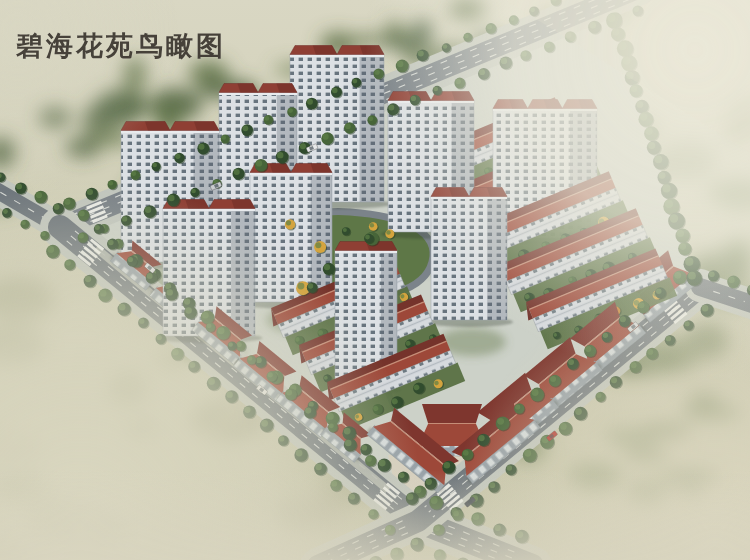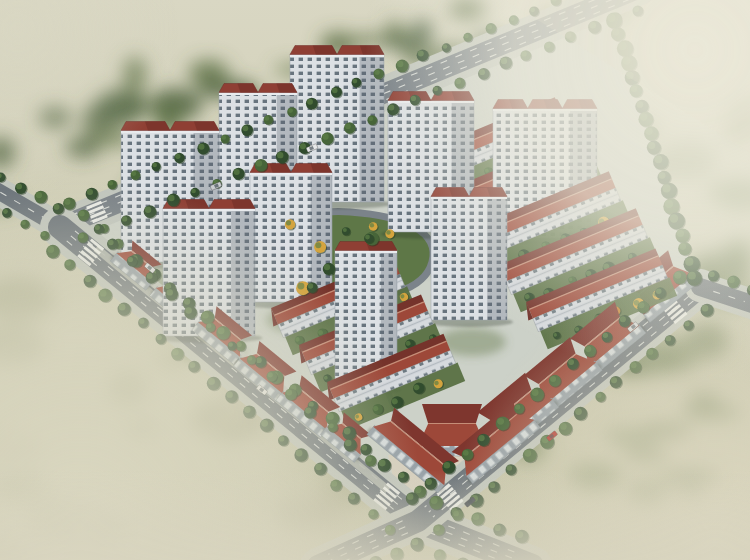--- a/index.html
+++ b/index.html
@@ -1255,13 +1255,14 @@
       </g>
       <g>
         <rect x="0" y="0" width="750" height="560" fill="url(#hazeTR)"></rect>
         <rect x="0" y="0" width="750" height="560" fill="url(#hazeBL)"></rect>
         <rect x="0" y="0" width="750" height="560" fill="url(#hazeBR)"></rect>
         <rect x="0" y="0" width="750" height="560" fill="url(#hazeTL)"></rect>
         <rect x="0" y="470" width="750" height="90" fill="url(#bottomHaze)"></rect>
         <rect x="250" y="-80" width="900" height="130" fill="#e6e3d0" opacity="0.22" transform="rotate(32 600 0)"></rect>
       </g>
     </svg>
+  <div id="title">碧海花苑鸟瞰图</div>
 </div>
 
 </body></html>

